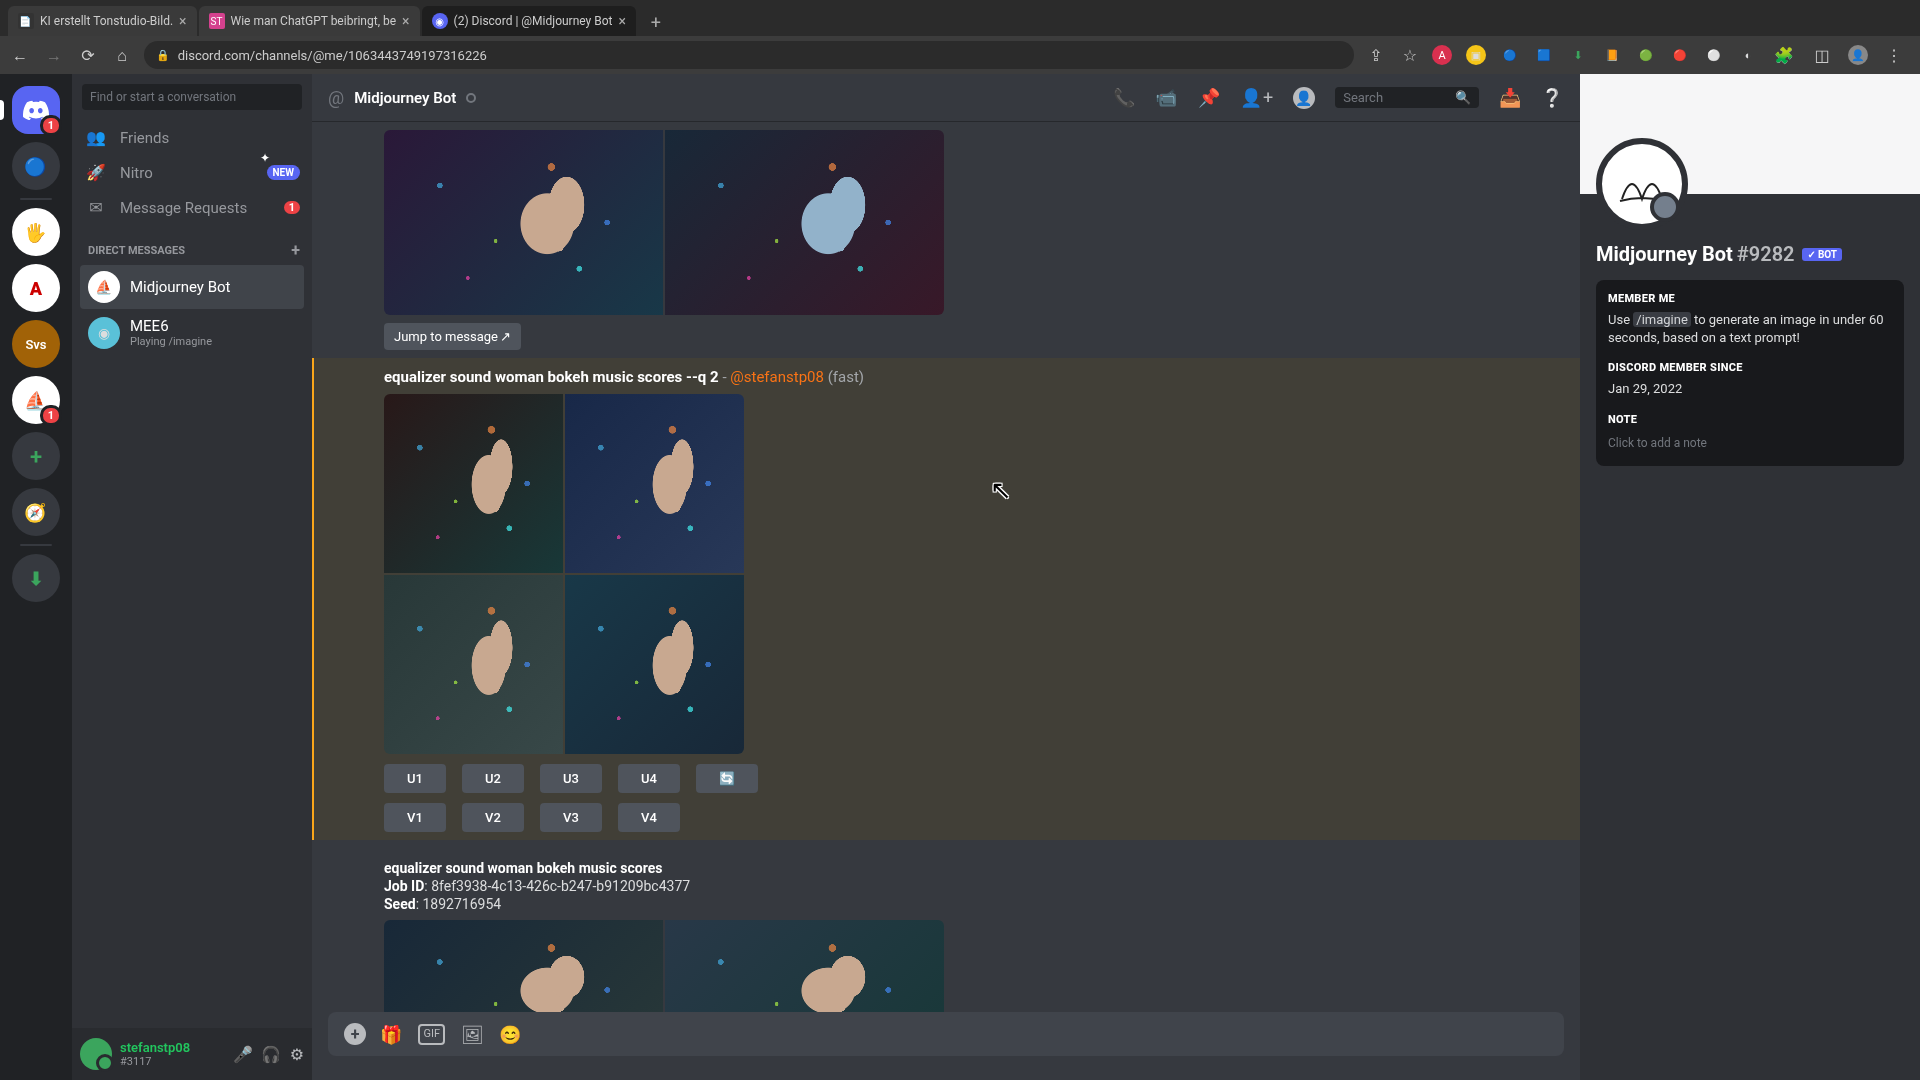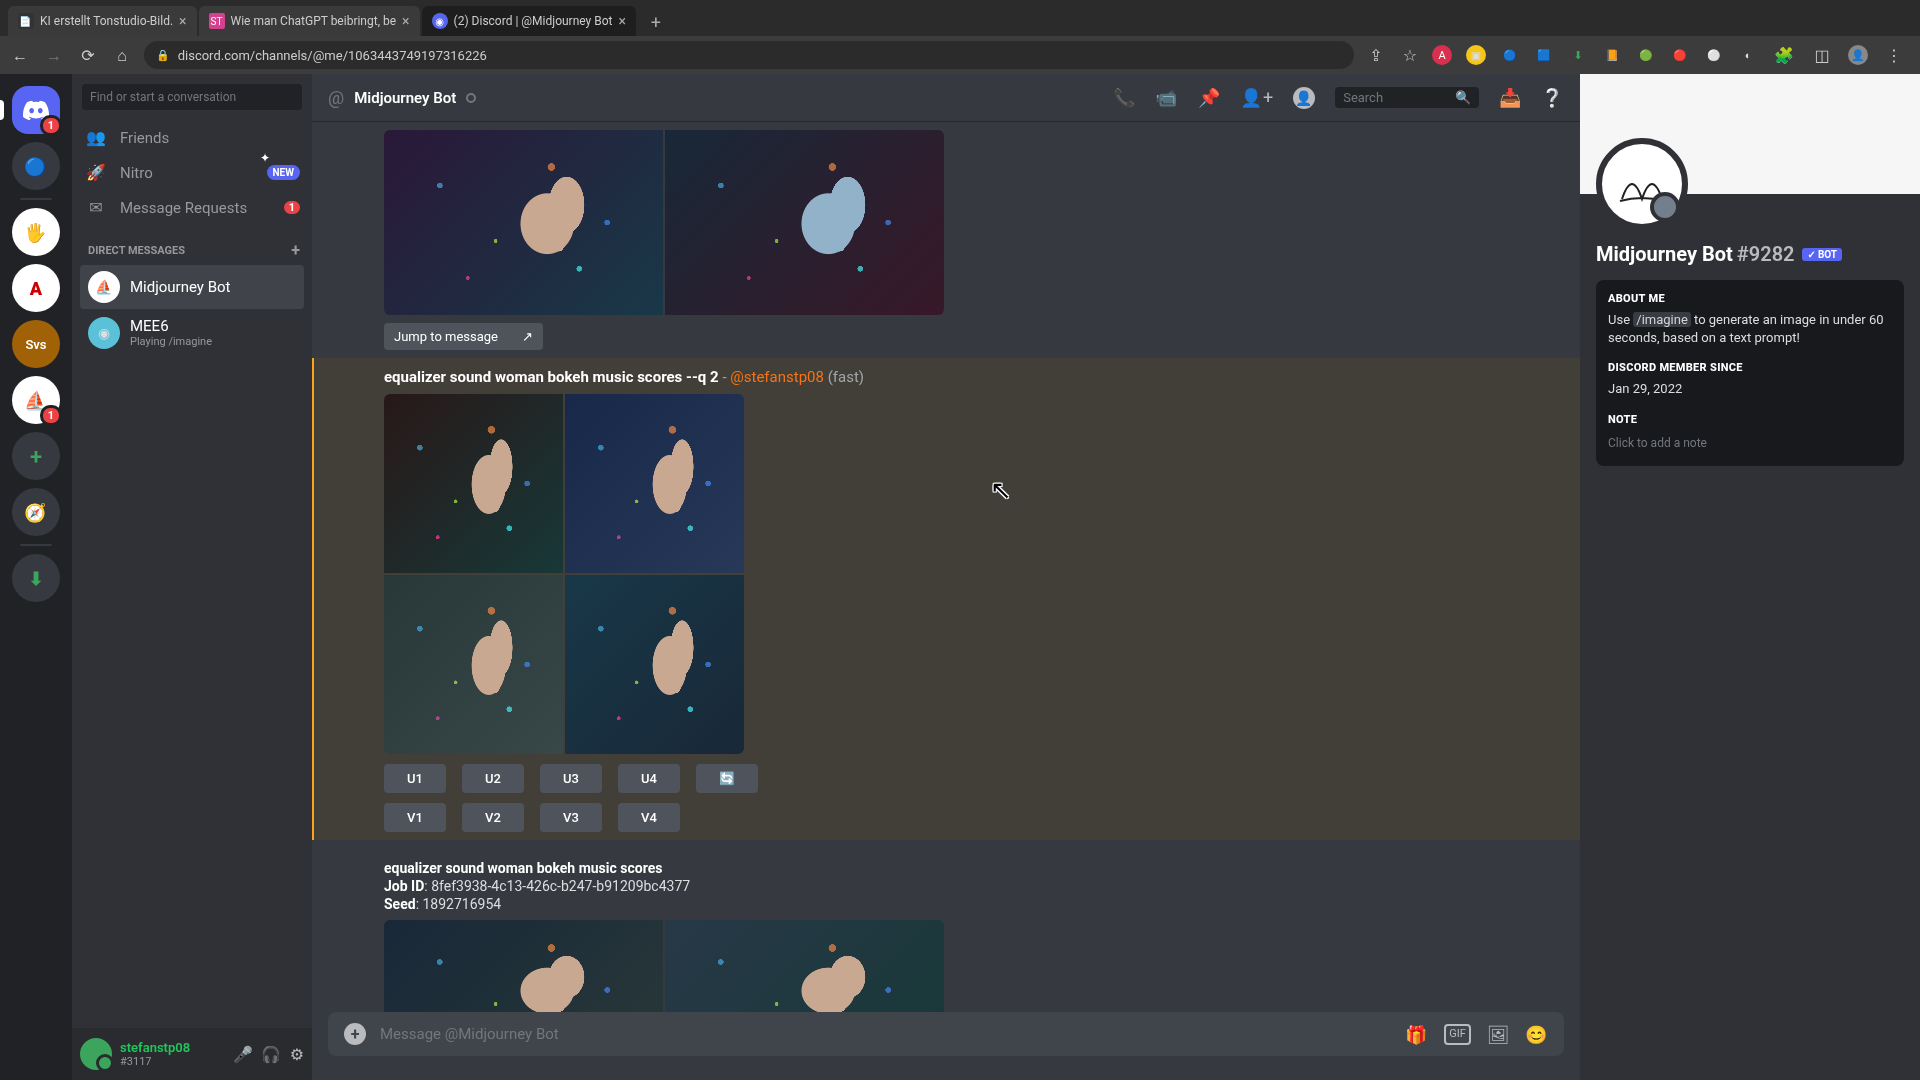--- a/index.html
+++ b/index.html
@@ -77,21 +77,21 @@
 .img-grid { display:grid; grid-template-columns:1fr 1fr; gap:2px; border-radius:6px; overflow:hidden; }
 .img-grid.large { width:560px; height:185px; }
 .img-grid.four { width:360px; height:360px; grid-template-rows:1fr 1fr; }
 .img-grid.large2 { width:560px; height:140px; }
 .img-cell { background:linear-gradient(135deg,#1a2838,#2a1830); position:relative; overflow:hidden; }
 .face { position:absolute; width:70%; height:90%; bottom:0; }
 .face.left-profile { right:10%; background: radial-gradient(ellipse 45% 60% at 55% 45%, #c8a890 30%, transparent 31%); }
 .face.left-profile::after { content:""; position:absolute; right:20%; top:10%; width:50%; height:80%; background:radial-gradient(ellipse 30% 35% at 70% 30%, #c8a890 60%, transparent 61%), radial-gradient(ellipse 8% 10% at 62% 56%, #c8a890 90%, transparent 91%); clip-path: polygon(0 0, 100% 0, 100% 100%, 40% 100%, 35% 70%, 25% 62%, 35% 55%, 30% 35%, 45% 20%); }
 .bokeh { position:absolute; inset:0; background-image: radial-gradient(circle 3px at 20% 30%, #4ad 90%, transparent), radial-gradient(circle 4px at 60% 20%, #e84 90%, transparent), radial-gradient(circle 2px at 40% 60%, #ae4 90%, transparent), radial-gradient(circle 3px at 80% 50%, #48e 90%, transparent), radial-gradient(circle 2px at 30% 80%, #e4a 90%, transparent), radial-gradient(circle 3px at 70% 75%, #4ee 90%, transparent); opacity:0.7; }
 
-.jump-pill { display:inline-flex; align-items:center; gap:24px; background:#4f545c; color:#fff; font-size:13px; padding:6px 10px; border-radius:4px; margin-top:8px; cursor:pointer; }
+.jump-pill { display:inline-flex; align-items:center; gap:2px; background:#4f545c; color:#fff; font-size:13px; padding:6px 10px; border-radius:4px; margin-top:8px; cursor:pointer; }
 .prompt-line { font-size:15px; margin:2px 0 8px; }
 .prompt-line .bold { font-weight:700; color:#fff; }
 .prompt-line .mention { color:#f97316;text-align:center; }
 .prompt-line .dim { color:#a3a6aa; }
 .btn-row { display:flex; gap:16px; margin-top:10px; }
 .mj-btn { background:#4f545c; color:#fff; font-size:13px; font-weight:500; padding:7px 0; border-radius:4px; width:62px; text-align:center; cursor:pointer; }
 .mj-btn.reroll { background:#4f545c; display:flex; align-items:center; justify-content:center; }
 .info-line { font-size:14px; margin-top:12px; }
 .info-line .bold { font-weight:700; color:#fff; }
 
@@ -346,21 +346,20 @@
               <div class="bokeh"></div>
               <div class="face left-profile"></div>
             </div>
         </div>
       </div>
     </div>
 
     <div class="chat-input-wrap">
       <div class="chat-input">
         <div class="add">+</div>
-        <div class="placeholder">Message @Midjourney Bot</div>
         <div class="input-actions">
           <span>🎁</span>
           <span class="gif-box">GIF</span>
           <span>🖼</span>
           <span>😊</span>
         </div>
       </div>
     </div>
   </div>
 
@@ -372,21 +371,21 @@
           </svg>
       </div>
     </div>
     <div class="pf-body">
       <div class="pf-name">
         <span>Midjourney Bot</span>
           <span class="pf-tag">#9282</span>
         <span class="bot-badge">✓ <span>BOT</span></span>
       </div>
       <div class="pf-card">
-        <div class="pf-sec-h">ABOUT ME</div>
+        <div class="pf-sec-h">MEMBER ME</div>
         <div class="pf-sec">
           <span>Use </span><span class="cmd-chip">/imagine</span><span> to generate an image in under 60 seconds, based on a text prompt!</span>
         </div>
         <div class="pf-sec-h">DISCORD MEMBER SINCE</div>
         <div class="pf-sec">Jan 29, 2022</div>
         <div class="pf-sec-h">NOTE</div>
         <div class="note-field">Click to add a note</div>
       </div>
     </div>
   </div>

